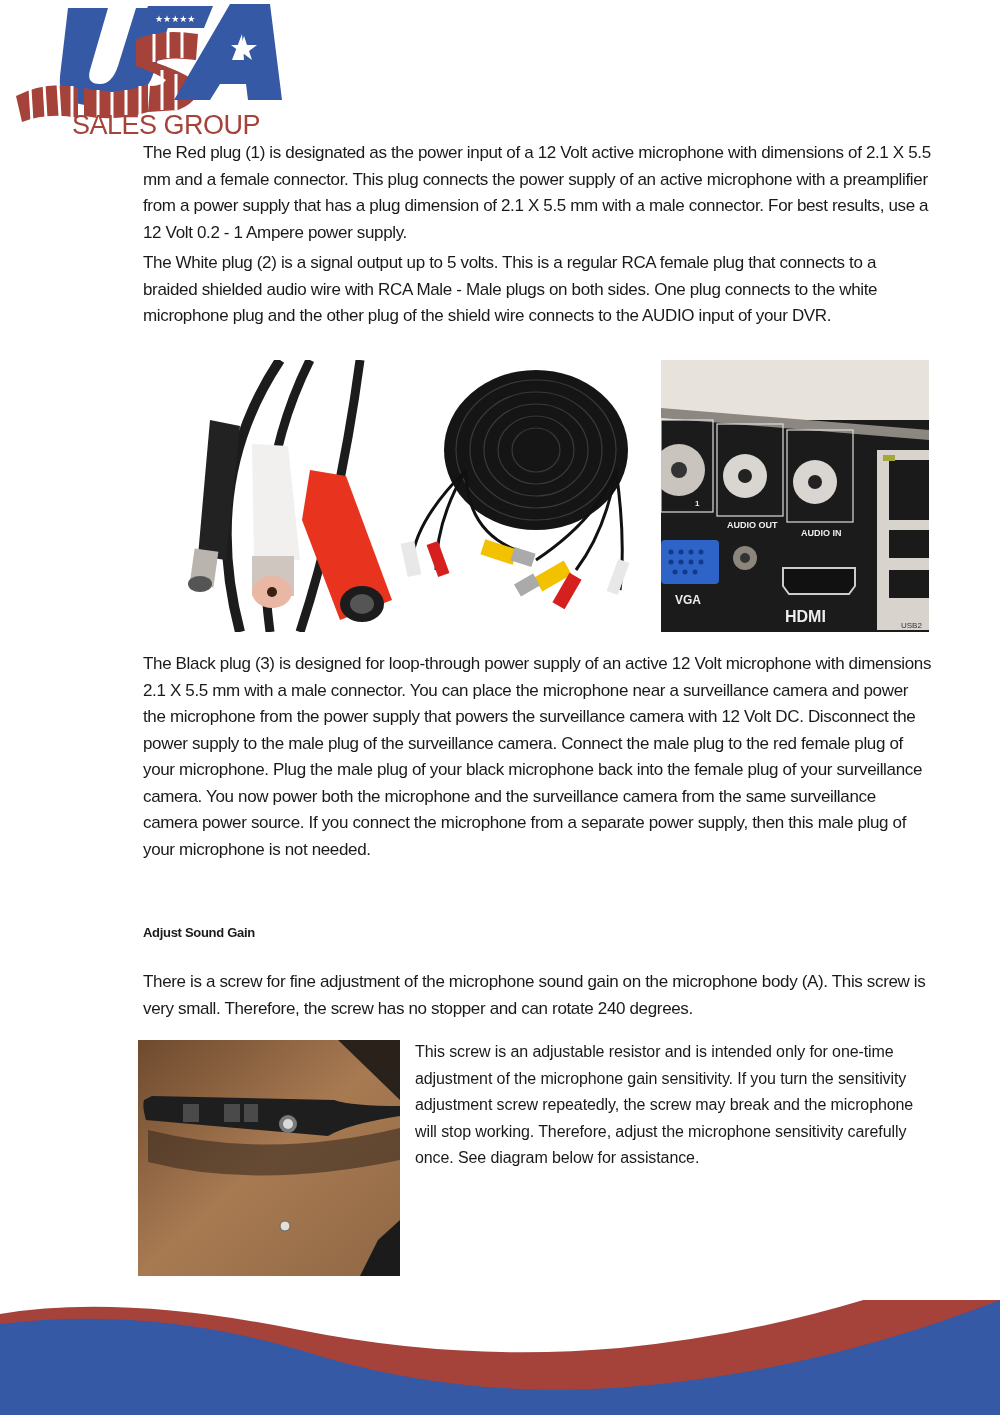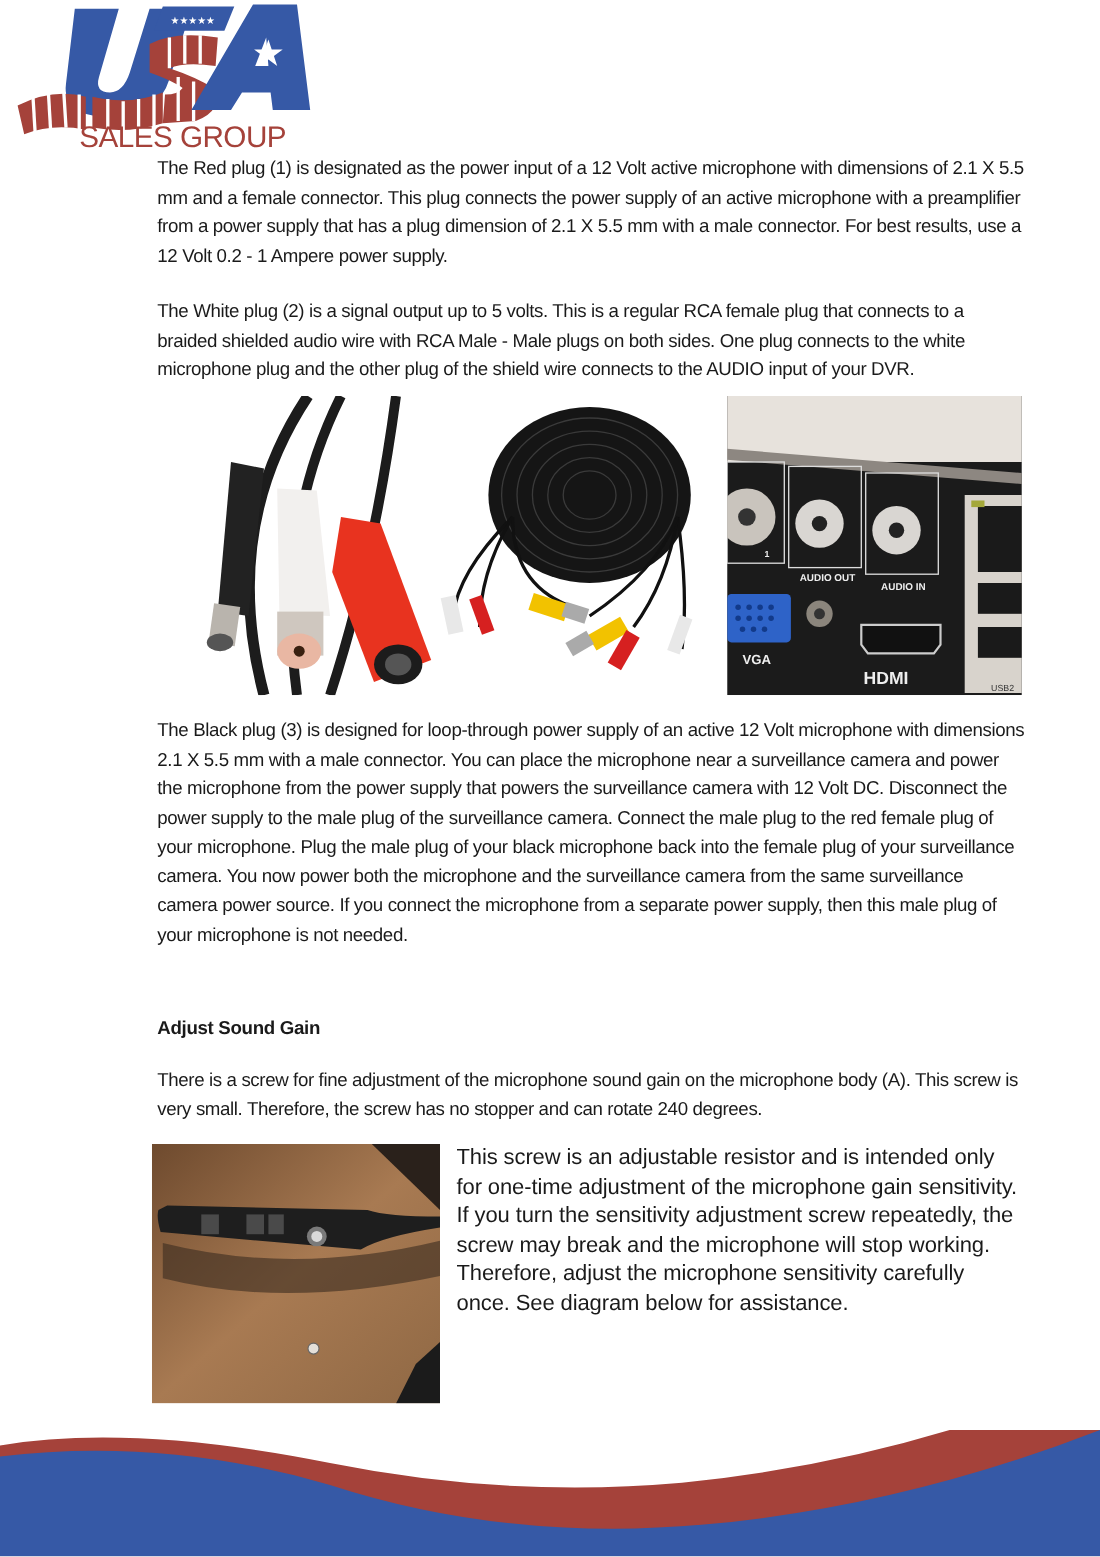--- a/index.html
+++ b/index.html
@@ -5,23 +5,23 @@
   html, body { margin: 0; padding: 0; background: #ffffff; }
   body { width: 1000px; height: 1415px; position: relative; overflow: hidden;
          font-family: "Liberation Sans", sans-serif; color: #1a1a1a; }
   .logo { position: absolute; left: 8px; top: 0; width: 280px; height: 140px; }
   .logo svg { display: block; }
   .para { position: absolute; left: 143px; width: 790px; font-size: 17px; line-height: 26.5px;
           letter-spacing: -0.35px; margin: 0; }
   .photos { position: absolute; left: 160px; top: 360px; width: 770px; height: 272px; }
   .photo { position: absolute; top: 0; height: 272px; overflow: hidden; }
   .photo svg { display: block; }
-  .heading { position: absolute; left: 143px; top: 925px; font-size: 17px; font-weight: bold;
+  .heading { position: absolute; left: 143px; top: 925px; font-size: 13px; font-weight: bold;
              letter-spacing: -0.3px; margin: 0; }
-  .side-text { position: absolute; left: 415px; top: 1039px; width: 510px; font-size: 20px;
+  .side-text { position: absolute; left: 415px; top: 1039px; width: 510px; font-size: 16px;
                line-height: 26.5px; margin: 0; letter-spacing: -0.1px; }
   .mic-photo { position: absolute; left: 138px; top: 1040px; width: 262px; height: 236px; overflow: hidden; }
   .footer-wave { position: absolute; left: 0; top: 1300px; width: 1000px; height: 115px; }
 </style>
 </head>
 <body>
 
 <div class="logo">
   <svg width="280" height="140" viewBox="0 0 280 140">
 
@@ -54,21 +54,21 @@
     <path d="M222 4 L262 4 L274 100 L240 100 L238 84 L212 84 L202 100 L166 100 Z" fill="#3659a6"></path>
     <path d="M224 60 L236 60 L234 34 Z" fill="#ffffff"></path>
     <polygon points="236,36 239,45 249,45 241,51 244,60 236,54 228,60 231,51 223,45 233,45" fill="#ffffff"></polygon>
 
     <text x="64" y="134" font-size="27" fill="#a5423a" font-family="Liberation Sans, sans-serif" letter-spacing="-0.5">SALES GROUP</text>
   </svg>
 </div>
 
 <p class="para" style="top:140px;">The Red plug (1) is designated as the power input of a 12 Volt active microphone with dimensions of 2.1 X 5.5 mm and a female connector. This plug connects the power supply of an active microphone with a preamplifier from a power supply that has a plug dimension of 2.1 X 5.5 mm with a male connector. For best results, use a 12 Volt 0.2 - 1 Ampere power supply.</p>
 
-<p class="para" style="top:270px;">The White plug (2) is a signal output up to 5 volts. This is a regular RCA female plug that connects to a braided shielded audio wire with RCA Male - Male plugs on both sides. One plug connects to the white microphone plug and the other plug of the shield wire connects to the AUDIO input of your DVR.</p>
+<p class="para" style="top:250px;">The White plug (2) is a signal output up to 5 volts. This is a regular RCA female plug that connects to a braided shielded audio wire with RCA Male - Male plugs on both sides. One plug connects to the white microphone plug and the other plug of the shield wire connects to the AUDIO input of your DVR.</p>
 
 <div class="photos">
 
   <div class="photo" style="left:0; width:236px;">
     <svg width="236" height="272" viewBox="0 0 236 272">
       <rect width="236" height="272" fill="#ffffff"></rect>
       <path d="M80 272 Q40 120 120 0" stroke="#1c1c1c" stroke-width="10" fill="none"></path>
       <path d="M110 272 Q90 120 150 0" stroke="#1c1c1c" stroke-width="9" fill="none"></path>
       <path d="M140 272 Q180 150 200 0" stroke="#1c1c1c" stroke-width="9" fill="none"></path>
 

